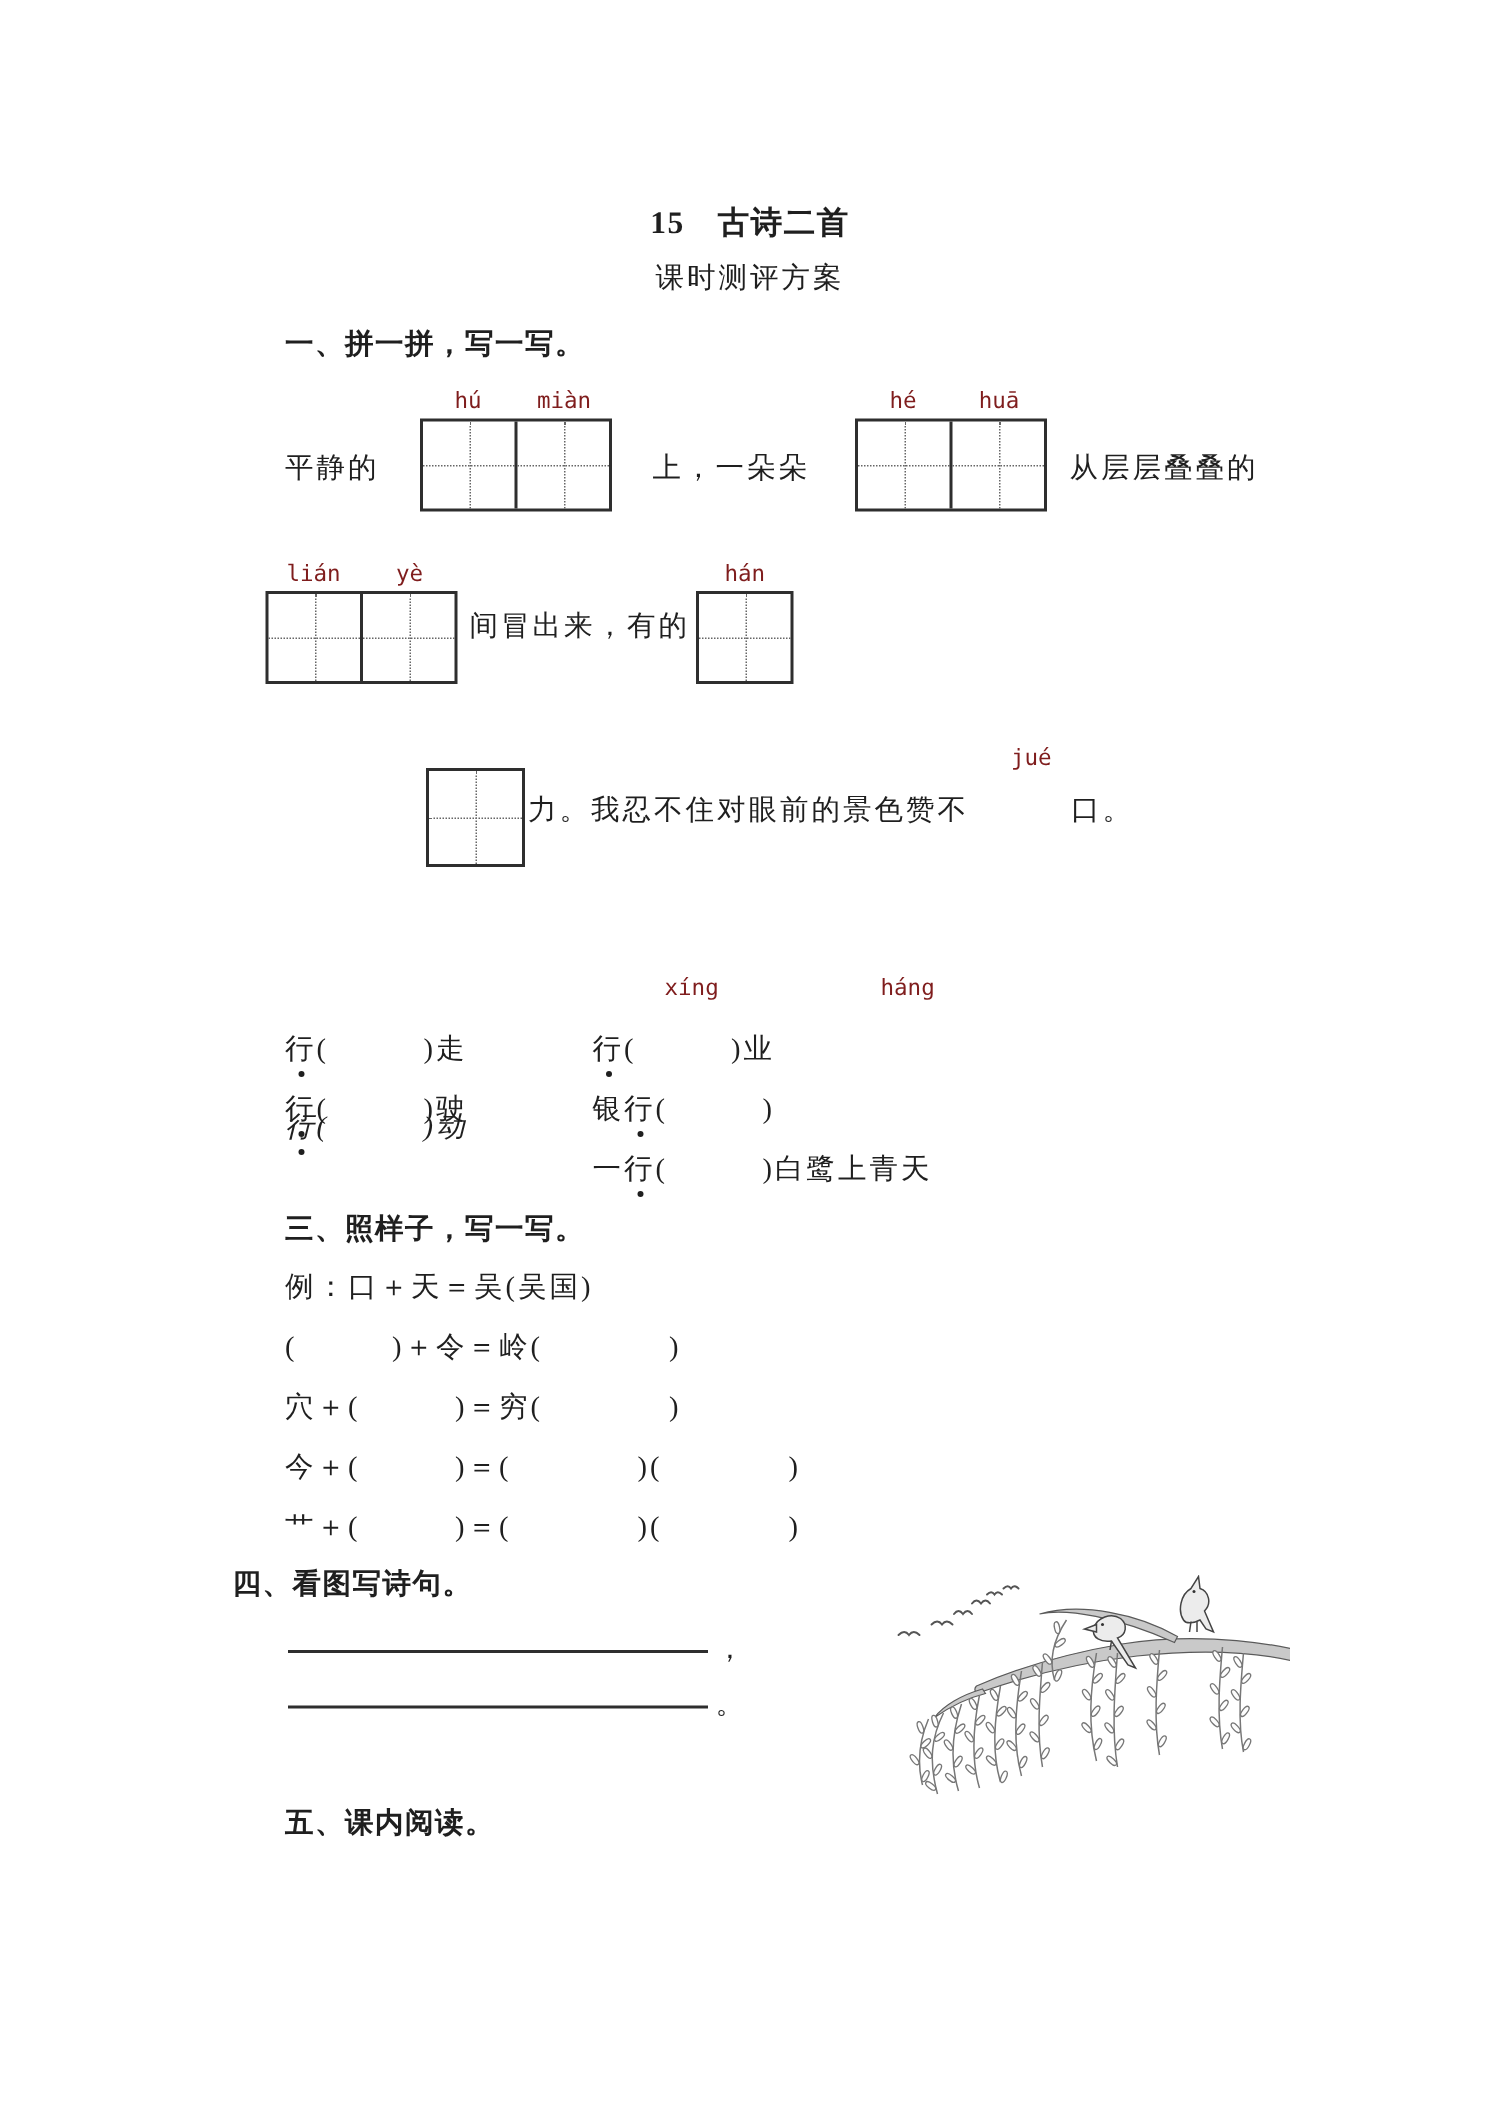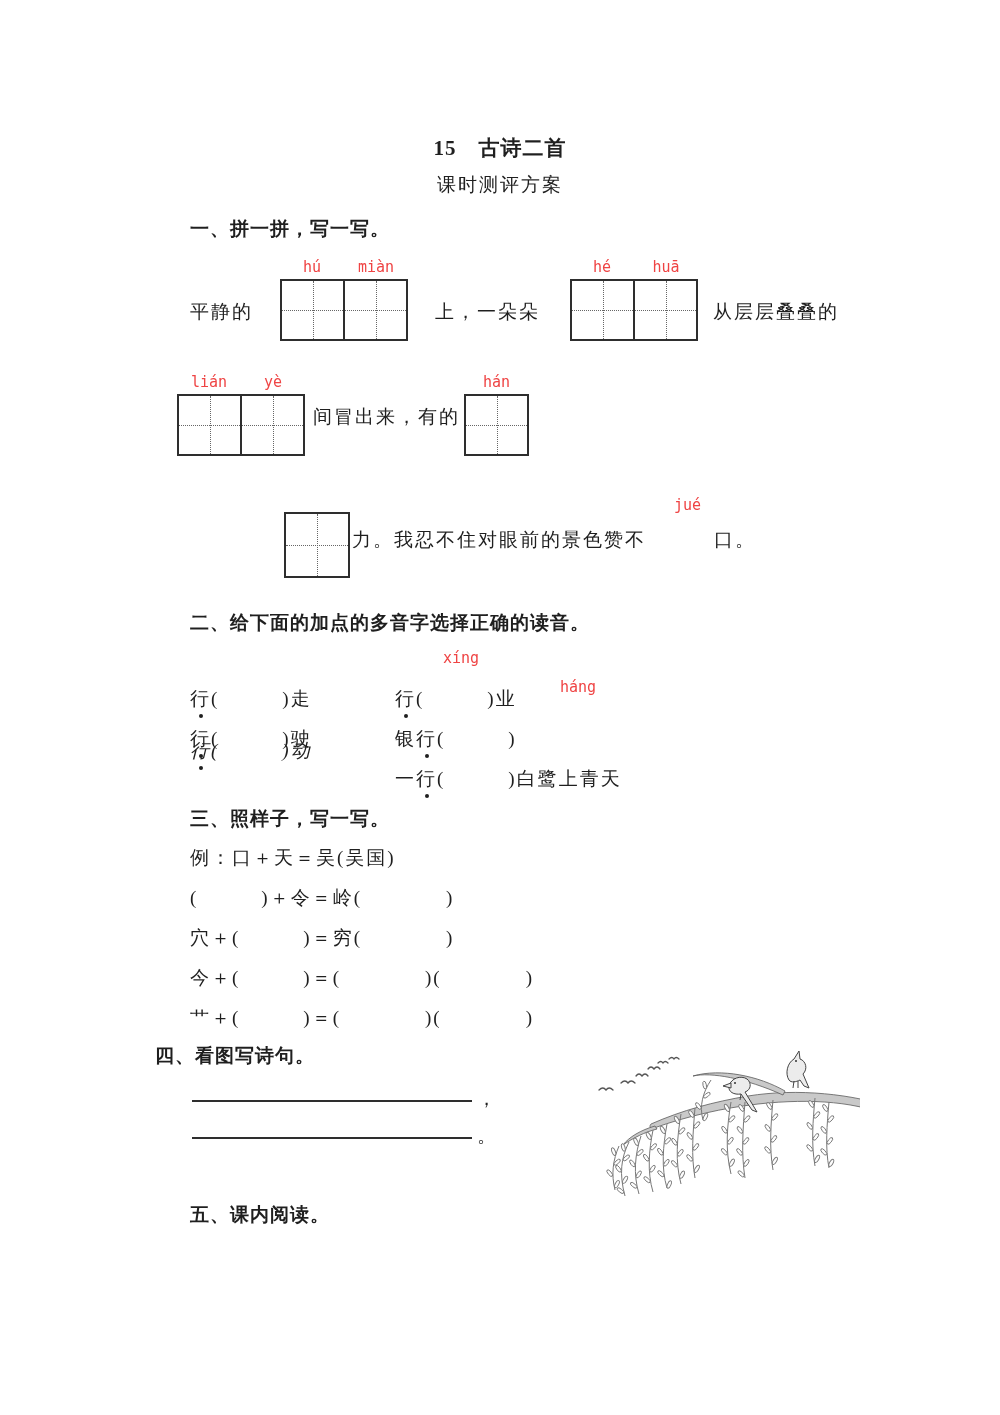--- a/index.html
+++ b/index.html
@@ -4,21 +4,21 @@
 <style>
   html,body{margin:0;padding:0;background:#ffffff;}
   .page{position:relative;width:860px;height:1415px;background:#fff;overflow:hidden;
         font-family:"Liberation Serif","DejaVu Serif",serif;color:#1f1f1f;}
   .abs{position:absolute;white-space:nowrap;}
   .center{left:0;width:1000px;text-align:center;}
   .title{font-size:21px;font-weight:bold;letter-spacing:1px;}
   .subtitle{font-size:19px;letter-spacing:2px;}
   .hd{font-size:19px;font-weight:bold;letter-spacing:1px;}
   .t{font-size:19px;letter-spacing:2px;}
-  .py{font-family:"DejaVu Sans Mono","Liberation Mono",monospace;font-size:15px;color:#ef4444;}
+  .py{font-family:"DejaVu Sans Mono","Liberation Mono",monospace;font-size:15px;color:#7f1d1d;}
   
   .tzg{position:absolute;}
   .py-row{display:flex;height:19px;margin-bottom:2px;}
   .py-row span{flex:1;text-align:center;}
   .grid{display:flex;border:2px solid #2e2e2e;background:#fff;}
   .cell{width:61px;height:58px;position:relative;}
   .cell + .cell{border-left:2px solid #2e2e2e;}
   .cell::before{content:"";position:absolute;left:50%;top:0;bottom:0;border-left:1px dotted #666;}
   .cell::after{content:"";position:absolute;top:50%;left:0;right:0;border-top:1px dotted #666;}
   .solo{position:absolute;width:62px;height:62px;border:2px solid #2e2e2e;background:#fff;z-index:3;}
@@ -87,23 +87,22 @@
     <div class="grid">
         <div class="cell"></div>
       </div>
   </div>
 
   <div class="solo" style="left:284px;top:512px;"></div>
   <div class="abs t" style="left:352px;top:527px;">力。我忍不住对眼前的景色赞不</div>
   <div class="abs py" style="left:674px;top:496px;">jué</div>
   <div class="abs t" style="left:714px;top:527px;">口。</div>
 
-  <div class="abs hd" style="left:190px;top:610px;">二、给下面的加点的多音字选择正确的读音。</div>
   <div class="abs py" style="left:443px;top:649px;">xíng</div>
-  <div class="abs py" style="left:560px;top:649px;margin-top:29px;">háng</div>
+  <div class="abs py" style="left:587px;top:649px;">háng</div>
 
   <div class="abs t" style="left:190px;top:686px;"><span></span><span class="ud">行</span><span>(　　　)走</span></div>
   <div class="abs t" style="left:395px;top:686px;"><span></span><span class="ud">行</span><span>(　　　)业</span></div>
 
   <div class="abs t" style="left:190px;top:726px;"><span></span><span class="ud">行</span><span>(　　　)驶</span></div>
   <div class="abs t" style="left:395px;top:726px;"><span>银</span><span class="ud">行</span><span>(　　　)</span></div>
 
   <div class="abs t" style="left:190px;top:738px;font-style:italic;"><span></span><span class="ud">行</span><span>(　　　)动</span></div>
   <div class="abs t" style="left:395px;top:766px;"><span>一</span><span class="ud">行</span><span>(　　　)白鹭上青天</span></div>
 

